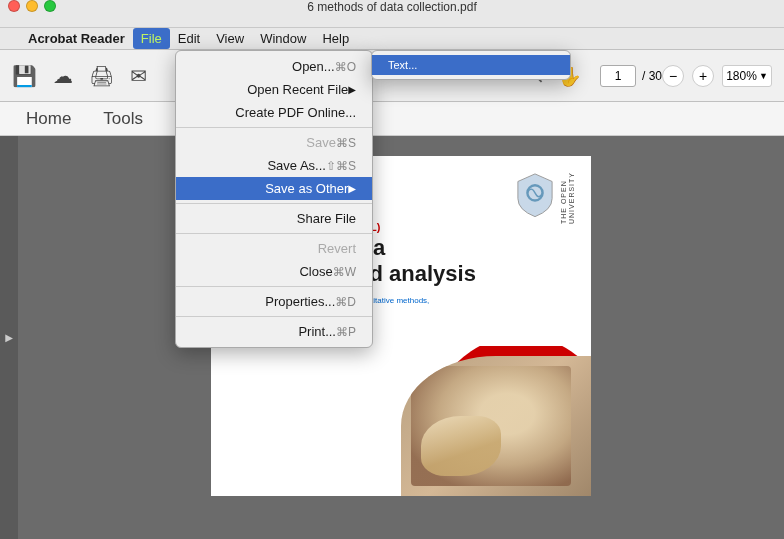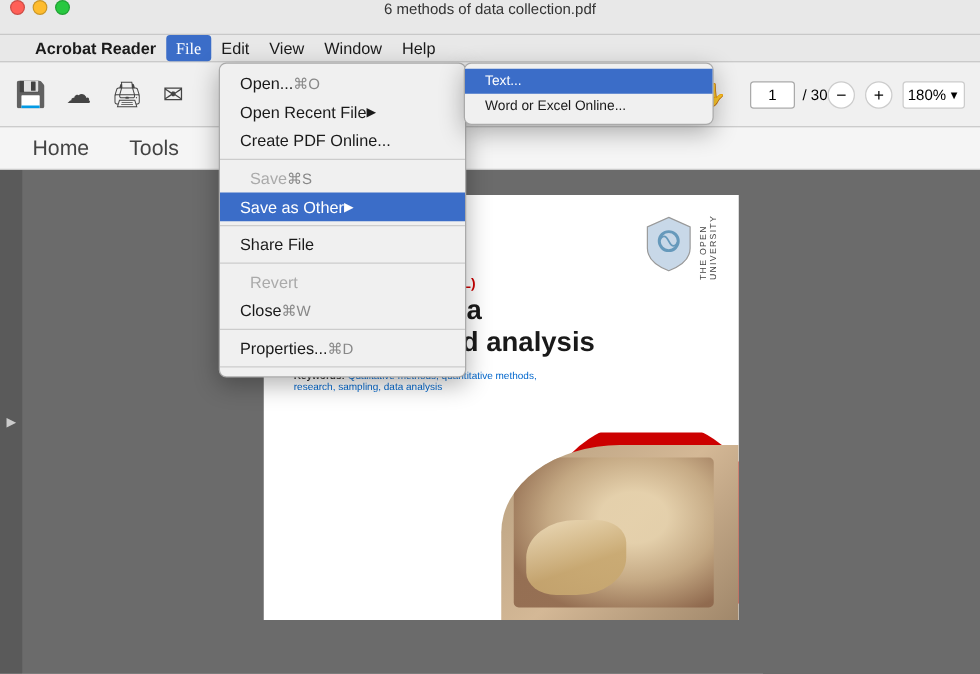--- a/index.html
+++ b/index.html
@@ -60,22 +60,21 @@
     .menu-bar-item {
       padding: 0 8px;
       height: 100%;
       display: flex;
       align-items: center;
       cursor: default;
       border-radius: 3px;
     }
     .menu-bar-item.active {
       background: #3b6dc8;
-      color: #ffffff;
-      font-family: Liberation Serif, serif;
+      color: #bef264;
     }
 
     
     .toolbar {
       height: 52px;
       background: #f0f0f0;
       border-bottom: 1px solid #c0c0c0;
       display: flex;
       align-items: center;
       padding: 0 12px;
@@ -266,21 +265,21 @@
       border-radius: 6px;
       box-shadow: 0 6px 20px rgba(0,0,0,0.3);
       width: 198px;
       z-index: 1000;
       padding: 4px 0;
       font-size: 13px;
     }
     .menu-item {
       display: flex;
       align-items: center;
-      justify-content: flex-start;
+      justify-content: flex-end;
       padding: 4px 16px;
       cursor: default;
       color: #1a1a1a;
       position: relative;
     }
     .menu-item.active {
       background: #3b6dc8;
       color: white;
     }
     .menu-item.disabled {
@@ -449,20 +448,24 @@
     <span class="menu-arrow">▶</span>
   </div>
   <div class="menu-item">
     <span>Create PDF Online...</span>
   </div>
   <div class="menu-separator"></div>
   <div class="menu-item disabled">
     <span>Save</span>
     <span class="shortcut">⌘S</span>
   </div>
+  <div class="menu-item">
+    <span>Save As...</span>
+    <span class="shortcut">⇧⌘S</span>
+  </div>
   <div class="menu-item active">
     <span>Save as Other</span>
     <span class="menu-arrow">▶</span>
   </div>
   <div class="menu-separator"></div>
   <div class="menu-item">
     <span>Share File</span>
   </div>
   <div class="menu-separator"></div>
   <div class="menu-item disabled">
@@ -471,22 +474,23 @@
   <div class="menu-item">
     <span>Close</span>
     <span class="shortcut">⌘W</span>
   </div>
   <div class="menu-separator"></div>
   <div class="menu-item">
     <span>Properties...</span>
     <span class="shortcut">⌘D</span>
   </div>
   <div class="menu-separator"></div>
+  <div class="menu-item">
+    <span>Print...</span>
+    <span class="shortcut">⌘P</span>
+  </div>
 </div>
 
 <div class="save-other-submenu">
   <div class="submenu-item active">
     <span>Text...</span>
   </div>
-  <div class="submenu-item">
-    <span>Word or Excel Online...</span>
-  </div>
 </div>
 
 </body></html>

